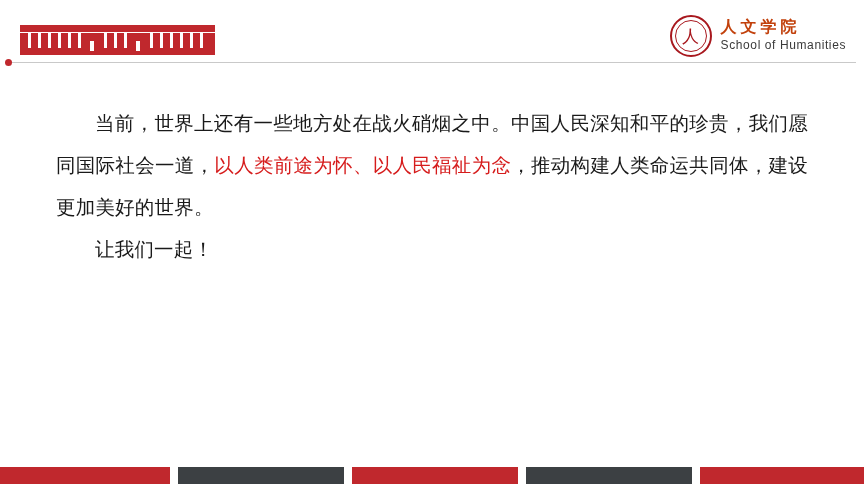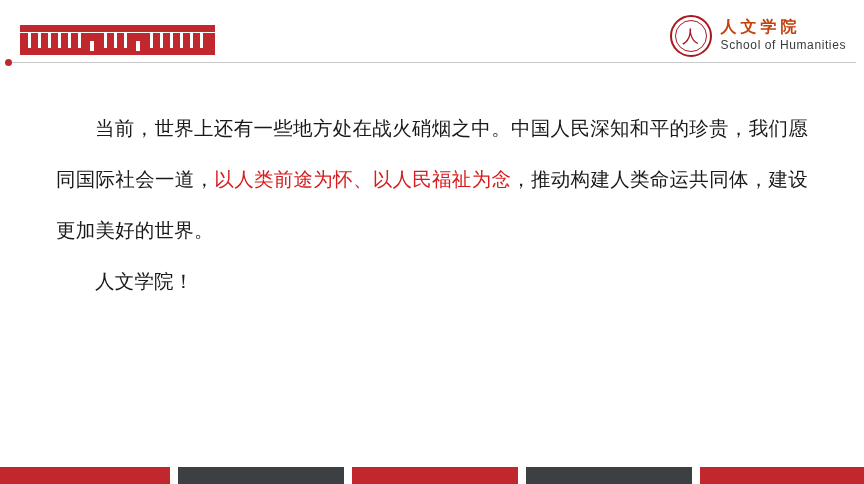--- a/index.html
+++ b/index.html
@@ -158,21 +158,21 @@
   }
 
   
   .content {
     position: absolute;
     left: 56px;
     top: 103px;
     width: 752px;
     font-family: "DejaVu Sans", sans-serif;
     font-size: 19.5px;
-    line-height: 51px;
+    line-height: 42px;
     color: #1a1a1a;
     letter-spacing: 0.2px;
   }
   .para {
     margin: 0;
     text-indent: 2em;
     text-align: justify;
   }
   .hl {
     color: #d61c1c;
@@ -229,21 +229,21 @@
         <div class="logo-en">School of Humanities</div>
       </div>
     </div>
 
     <div class="header-rule"></div>
     <div class="header-dot"></div>
   </div>
 
   <div class="content" id="content-root">
       <p class="para"><span>当前，世界上还有一些地方处在战火硝烟之中。中国人民深知和平的珍贵，我们愿同国际社会一道，</span><span class="hl">以人类前途为怀、以人民福祉为念</span><span>，推动构建人类命运共同体，建设更加美好的世界。</span></p>
-      <p class="para"><span>人文学院！</span></p>
+      <p class="para"><span>让我们一起！</span></p>
     </div>
 
   <div class="footer" id="footer-root">
       <div class="fbar" style="width: 170px; background: rgb(192, 40, 45);"></div>
       <div class="fbar" style="width: 8px; background: rgb(255, 255, 255);"></div>
       <div class="fbar" style="width: 166px; background: rgb(60, 64, 67);"></div>
       <div class="fbar" style="width: 8px; background: rgb(255, 255, 255);"></div>
       <div class="fbar" style="width: 166px; background: rgb(192, 40, 45);"></div>
       <div class="fbar" style="width: 8px; background: rgb(255, 255, 255);"></div>
       <div class="fbar" style="width: 166px; background: rgb(60, 64, 67);"></div>

